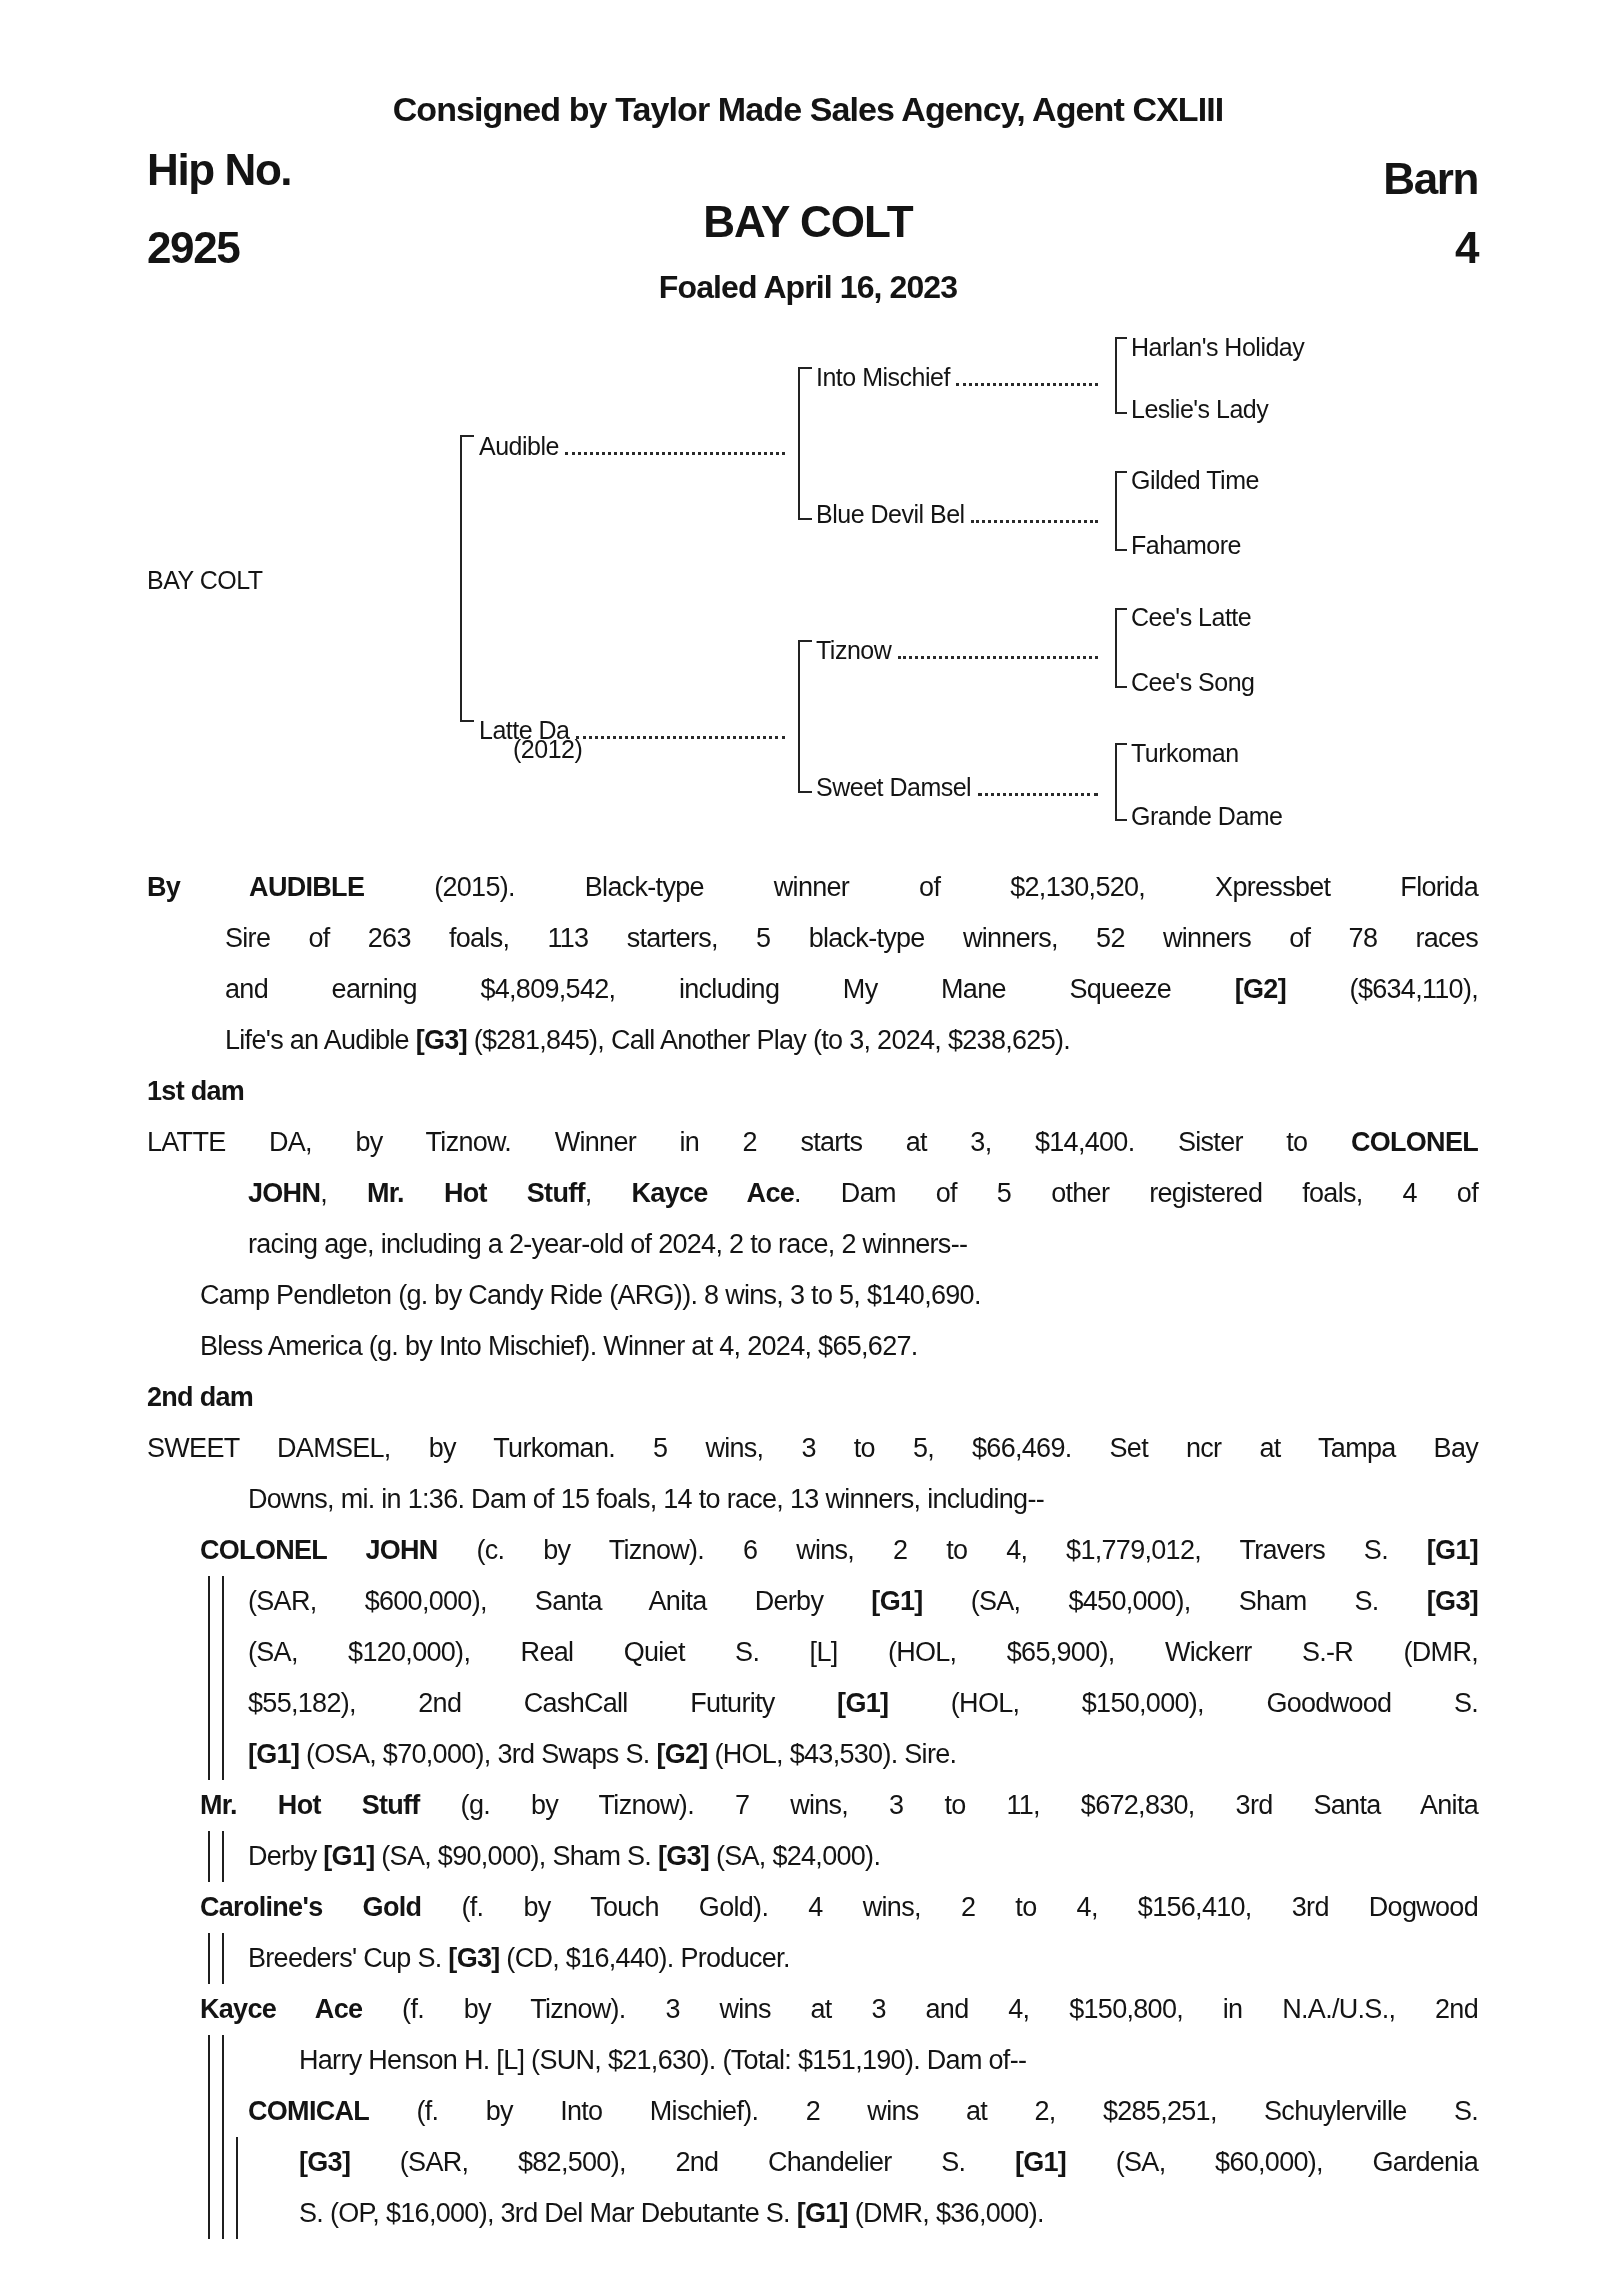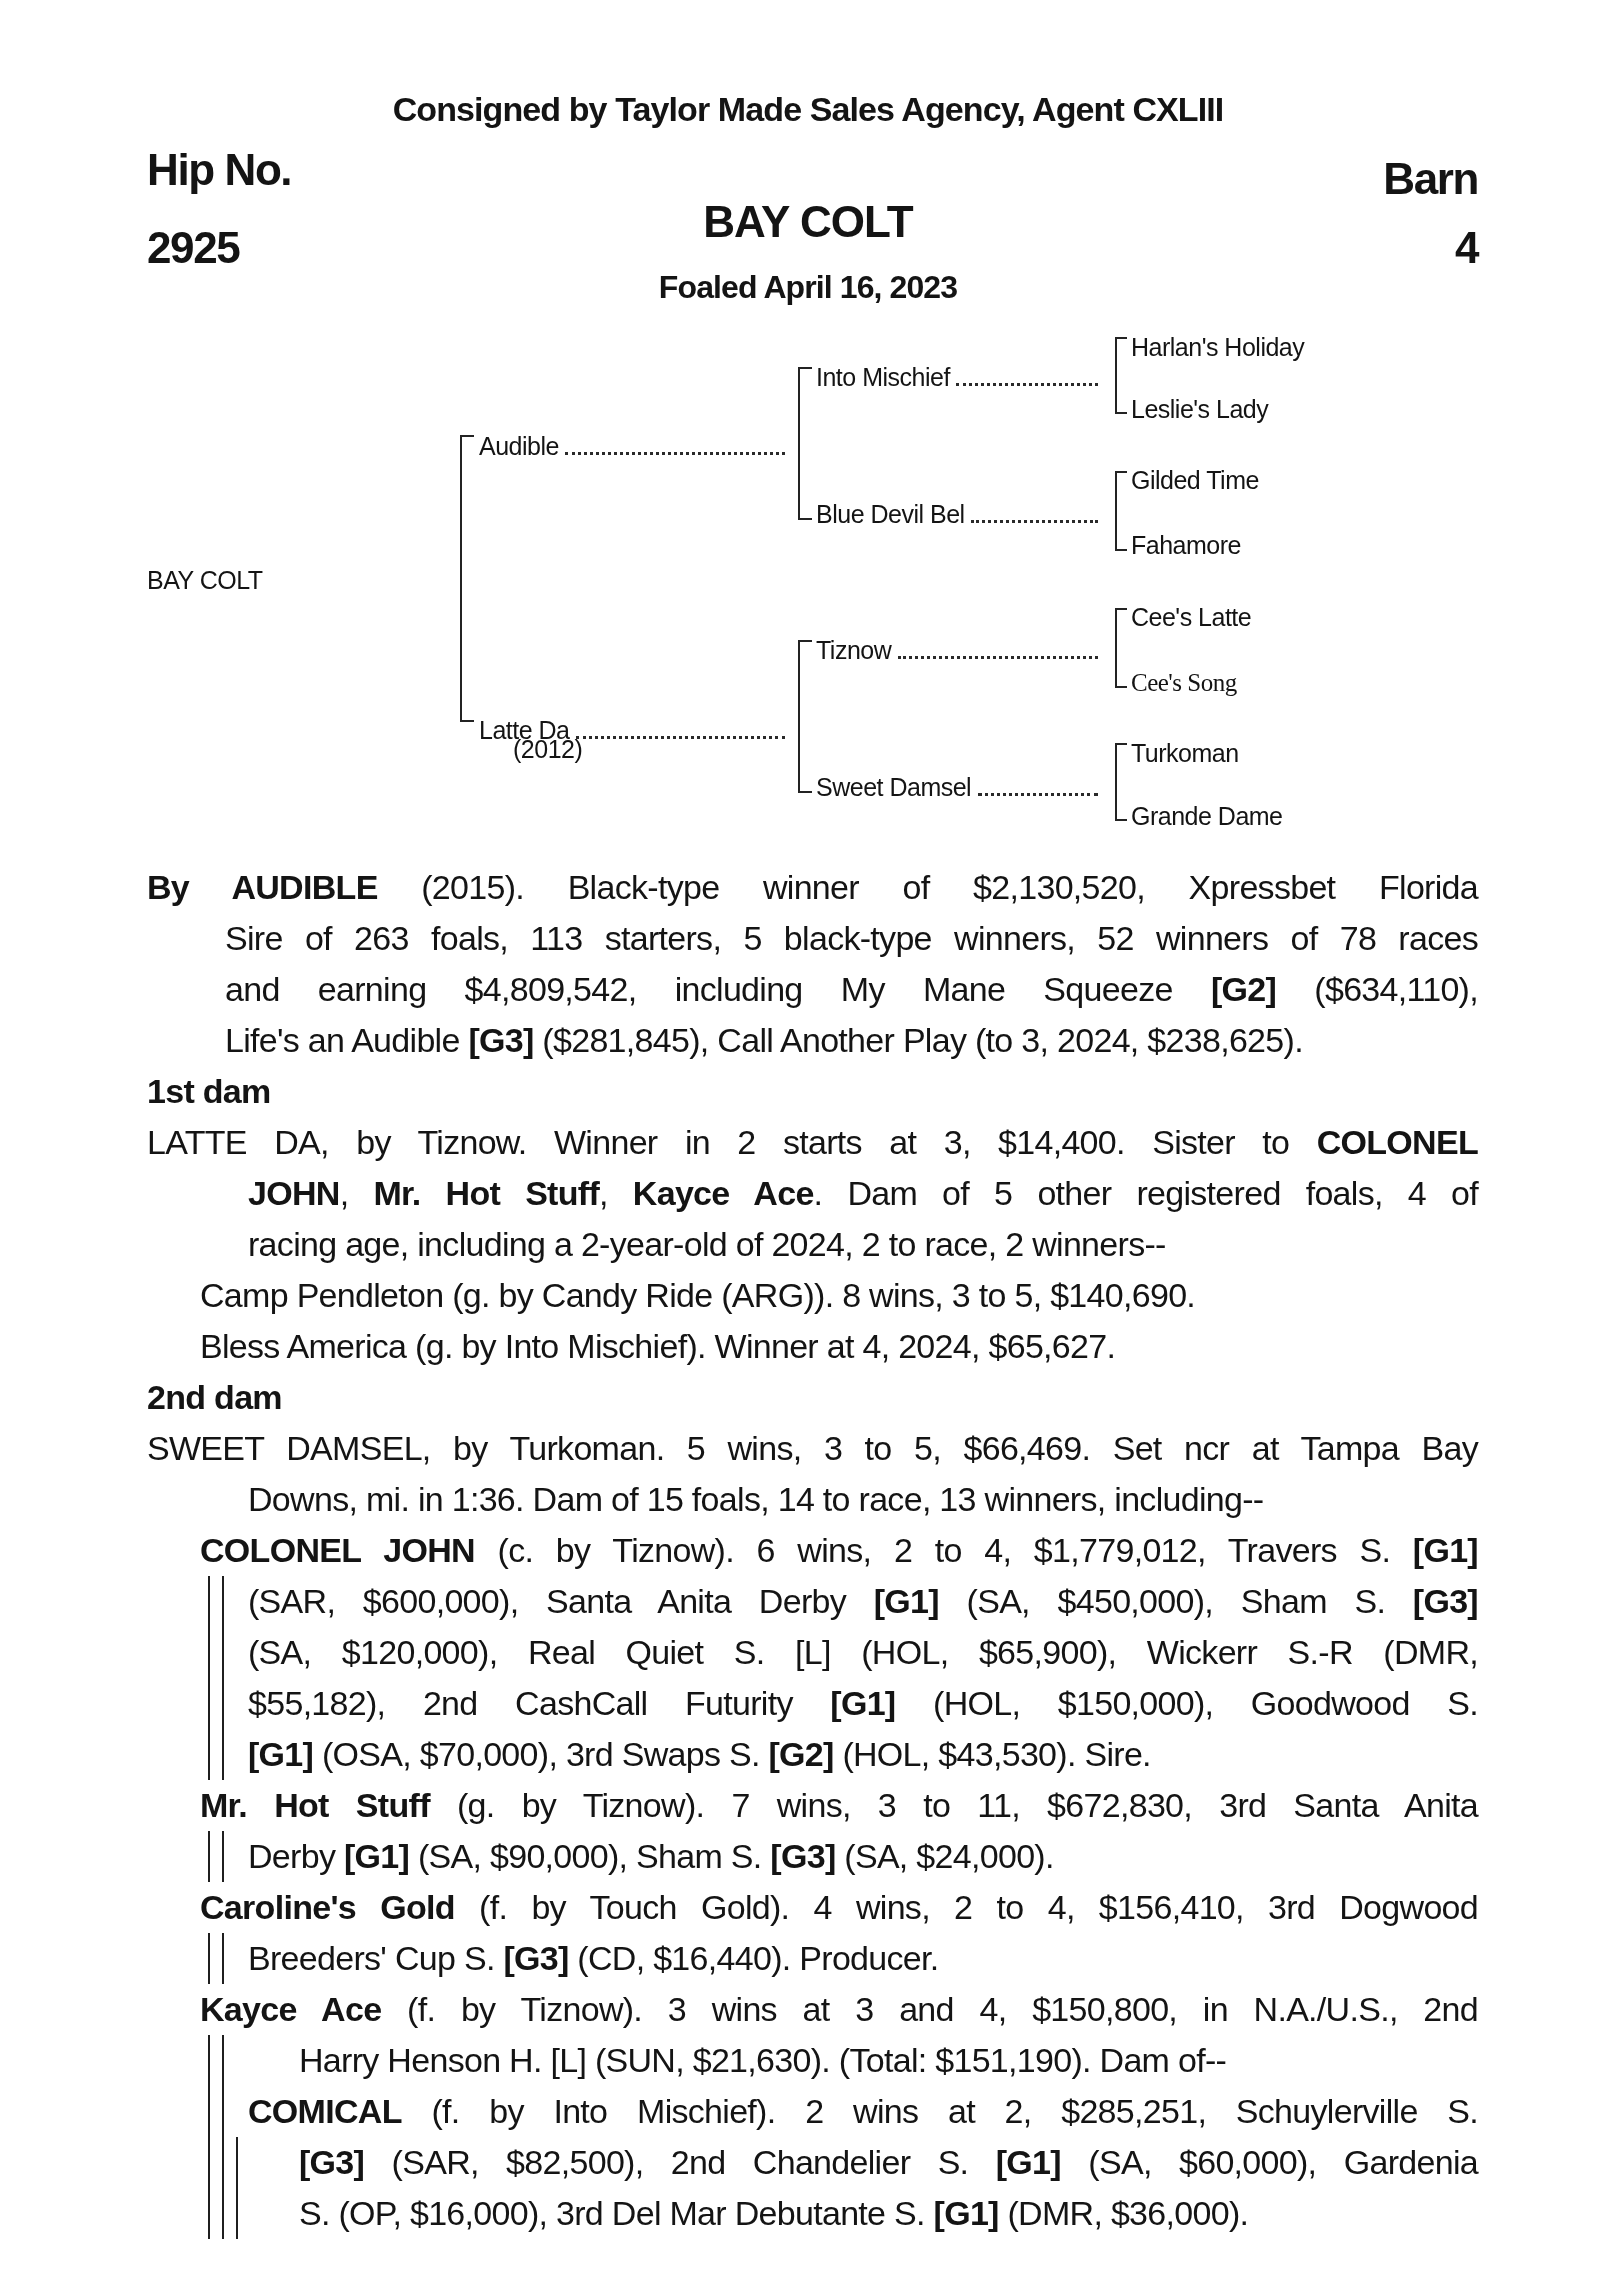--- a/index.html
+++ b/index.html
@@ -26,32 +26,32 @@
   .subject{left:147px;top:566px;}
   .g1a{left:479px;top:432px;width:309px;}
   .g1b{left:479px;top:716px;width:309px;}
   .g1b-year{left:513px;top:735px;height:29px;line-height:29px;}
   .g2a{left:816px;top:363px;width:285px;}
   .g2b{left:816px;top:500px;width:285px;}
   .g2c{left:816px;top:636px;width:285px;}
   .g2d{left:816px;top:773px;width:285px;}
   .g3 .trow{left:1131px;}
   .g3a{top:333px;} .g3b{top:395px;} .g3c{top:466px;} .g3d{top:531px;}
-  .g3e{top:603px;} .g3f{top:668px;font-family:Liberation Serif, serif;} .g3g{top:739px;} .g3h{top:802px;}
+  .g3e{top:603px;} .g3f{top:668px;} .g3g{top:739px;} .g3h{top:802px;}
   .brk{position:absolute;width:12px;border-left:2.3px solid #232323;border-top:2.3px solid #232323;border-bottom:2.3px solid #232323;}
   .b1{left:460px;top:435px;height:283px;}
   .b2a{left:798px;top:367px;height:149px;}
   .b2b{left:798px;top:640px;height:149px;}
   .b3{width:10px;left:1115px;}
   .b3a{top:337px;height:73px;}
   .b3b{top:471px;height:76px;}
   .b3c{top:608px;height:76px;}
   .b3d{top:743px;height:74px;}
   
-  .body-text{left:147px;top:862px;width:1331px;font-size:34px;letter-spacing:-0.7px;}
+  .body-text{left:147px;top:862px;width:1331px;font-size:27px;letter-spacing:-0.7px;}
   .ln{position:relative;height:51px;line-height:51px;white-space:nowrap;}
   .ln.wrap{white-space:normal;}
   .ln.j{text-align:justify;text-align-last:justify;white-space:normal;}
   .ln .rule{position:absolute;top:0;bottom:0;width:2.3px;background:#1f1f1f;}
   .i0{padding-left:0;}
   .i1{padding-left:53px;}
   .i2{padding-left:101px;}
   .i3{padding-left:152px;}
   .i4{padding-left:78px;}
   b{font-weight:bold;}

